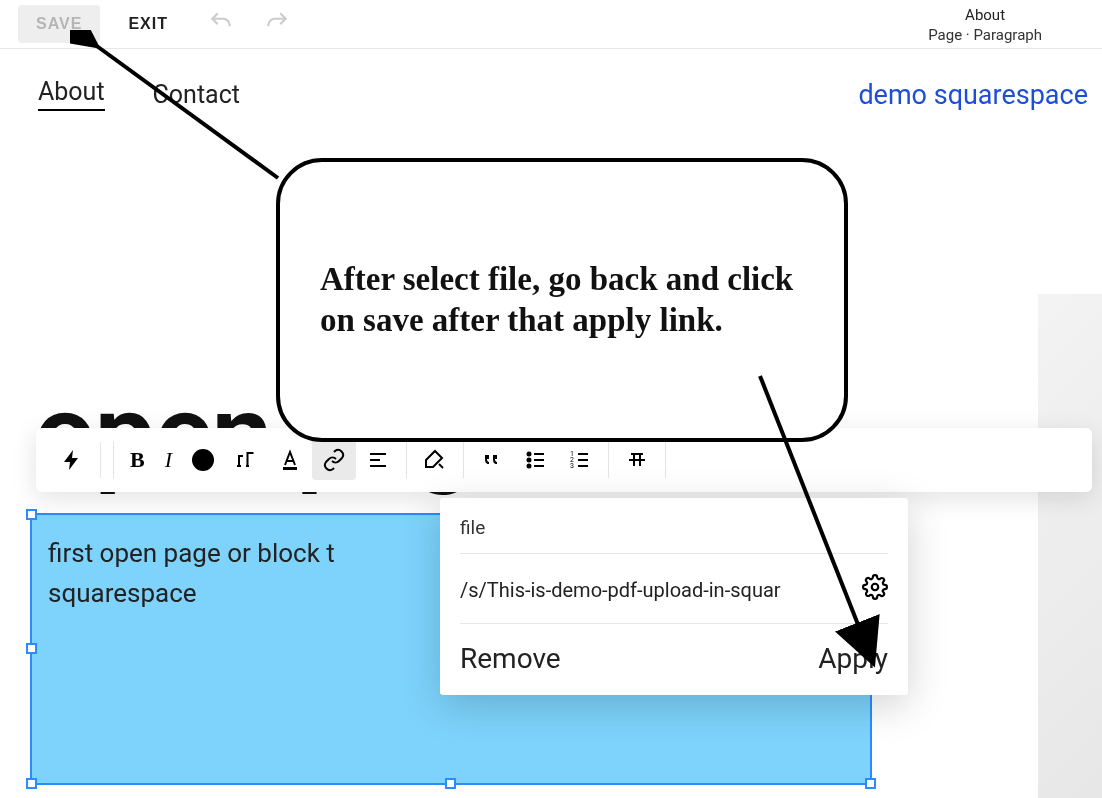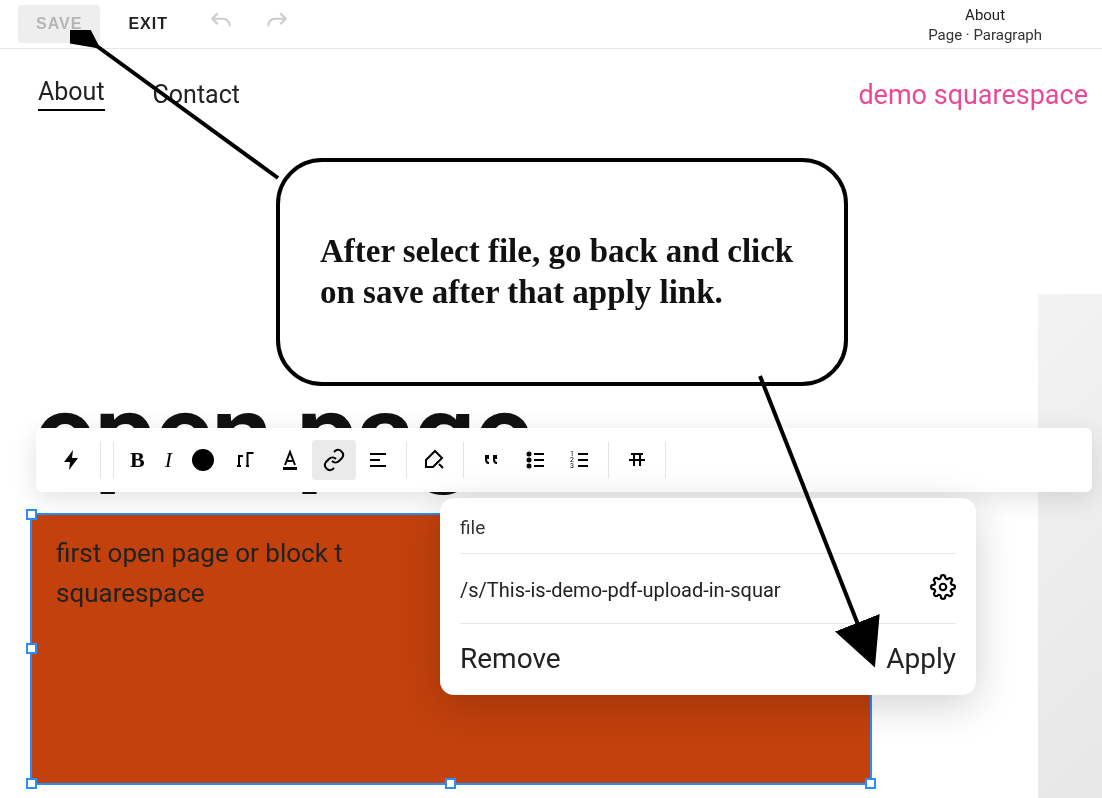--- a/index.html
+++ b/index.html
@@ -71,21 +71,21 @@
     color: #222;
     margin-right: 48px;
     text-decoration: none;
   }
   .nav-link.active { border-bottom: 2px solid #000; padding-bottom: 3px; }
   .site-title {
     position: absolute;
     right: 14px;
     top: 30px;
     font-size: 27px;
-    color: #ec4899;
+    color: #1d4ed8;
   }
 
   
   .page-heading {
     position: absolute;
     left: 34px;
     top: 380px;
     font-size: 110px;
     font-weight: 600;
     letter-spacing: -2px;
@@ -95,23 +95,23 @@
   }
 
   
   .text-block {
     position: absolute;
     left: 30px;
     top: 513px;
     width: 842px;
     height: 272px;
     border: 2px solid #2a8cff;
-    background: #c2410c;
+    background: #7dd3fc;
     z-index: 5;
-    padding: 18px 24px;
+    padding: 18px 16px;
   }
   .text-block-text {
     font-size: 26px;
     color: #222;
     line-height: 1.55;
   }
   .handle {
     position: absolute;
     width: 11px;
     height: 11px;
@@ -175,24 +175,24 @@
     background: #eaeaea;
     border-radius: 4px;
   }
   .tb-icon svg { width: 24px; height: 24px; }
 
   
   .link-popup {
     position: absolute;
     left: 440px;
     top: 498px;
-    width: 536px;
+    width: 468px;
     background: #fff;
     box-shadow: 0 10px 40px rgba(0,0,0,0.18);
-    border-radius: 14px;
+    border-radius: 3px;
     z-index: 40;
     padding: 18px 20px 20px 20px;
   }
   .link-popup .type-label {
     font-size: 19px;
     color: #333;
     padding-bottom: 14px;
     border-bottom: 1px solid #e6e6e6;
   }
   .link-popup .url-row {
@@ -218,21 +218,21 @@
     color: #222;
   }
   .link-popup .actions span { cursor: pointer; }
 
   
   .annotation {
     position: absolute;
     left: 276px;
     top: 158px;
     width: 572px;
-    height: 228px;
+    height: 284px;
     border: 4px solid #000;
     border-radius: 46px;
     background: #fff;
     z-index: 60;
     display: flex;
     align-items: center;
     padding: 0 40px;
   }
   .annotation-text {
     font-family: "Georgia", "Times New Roman", serif;

